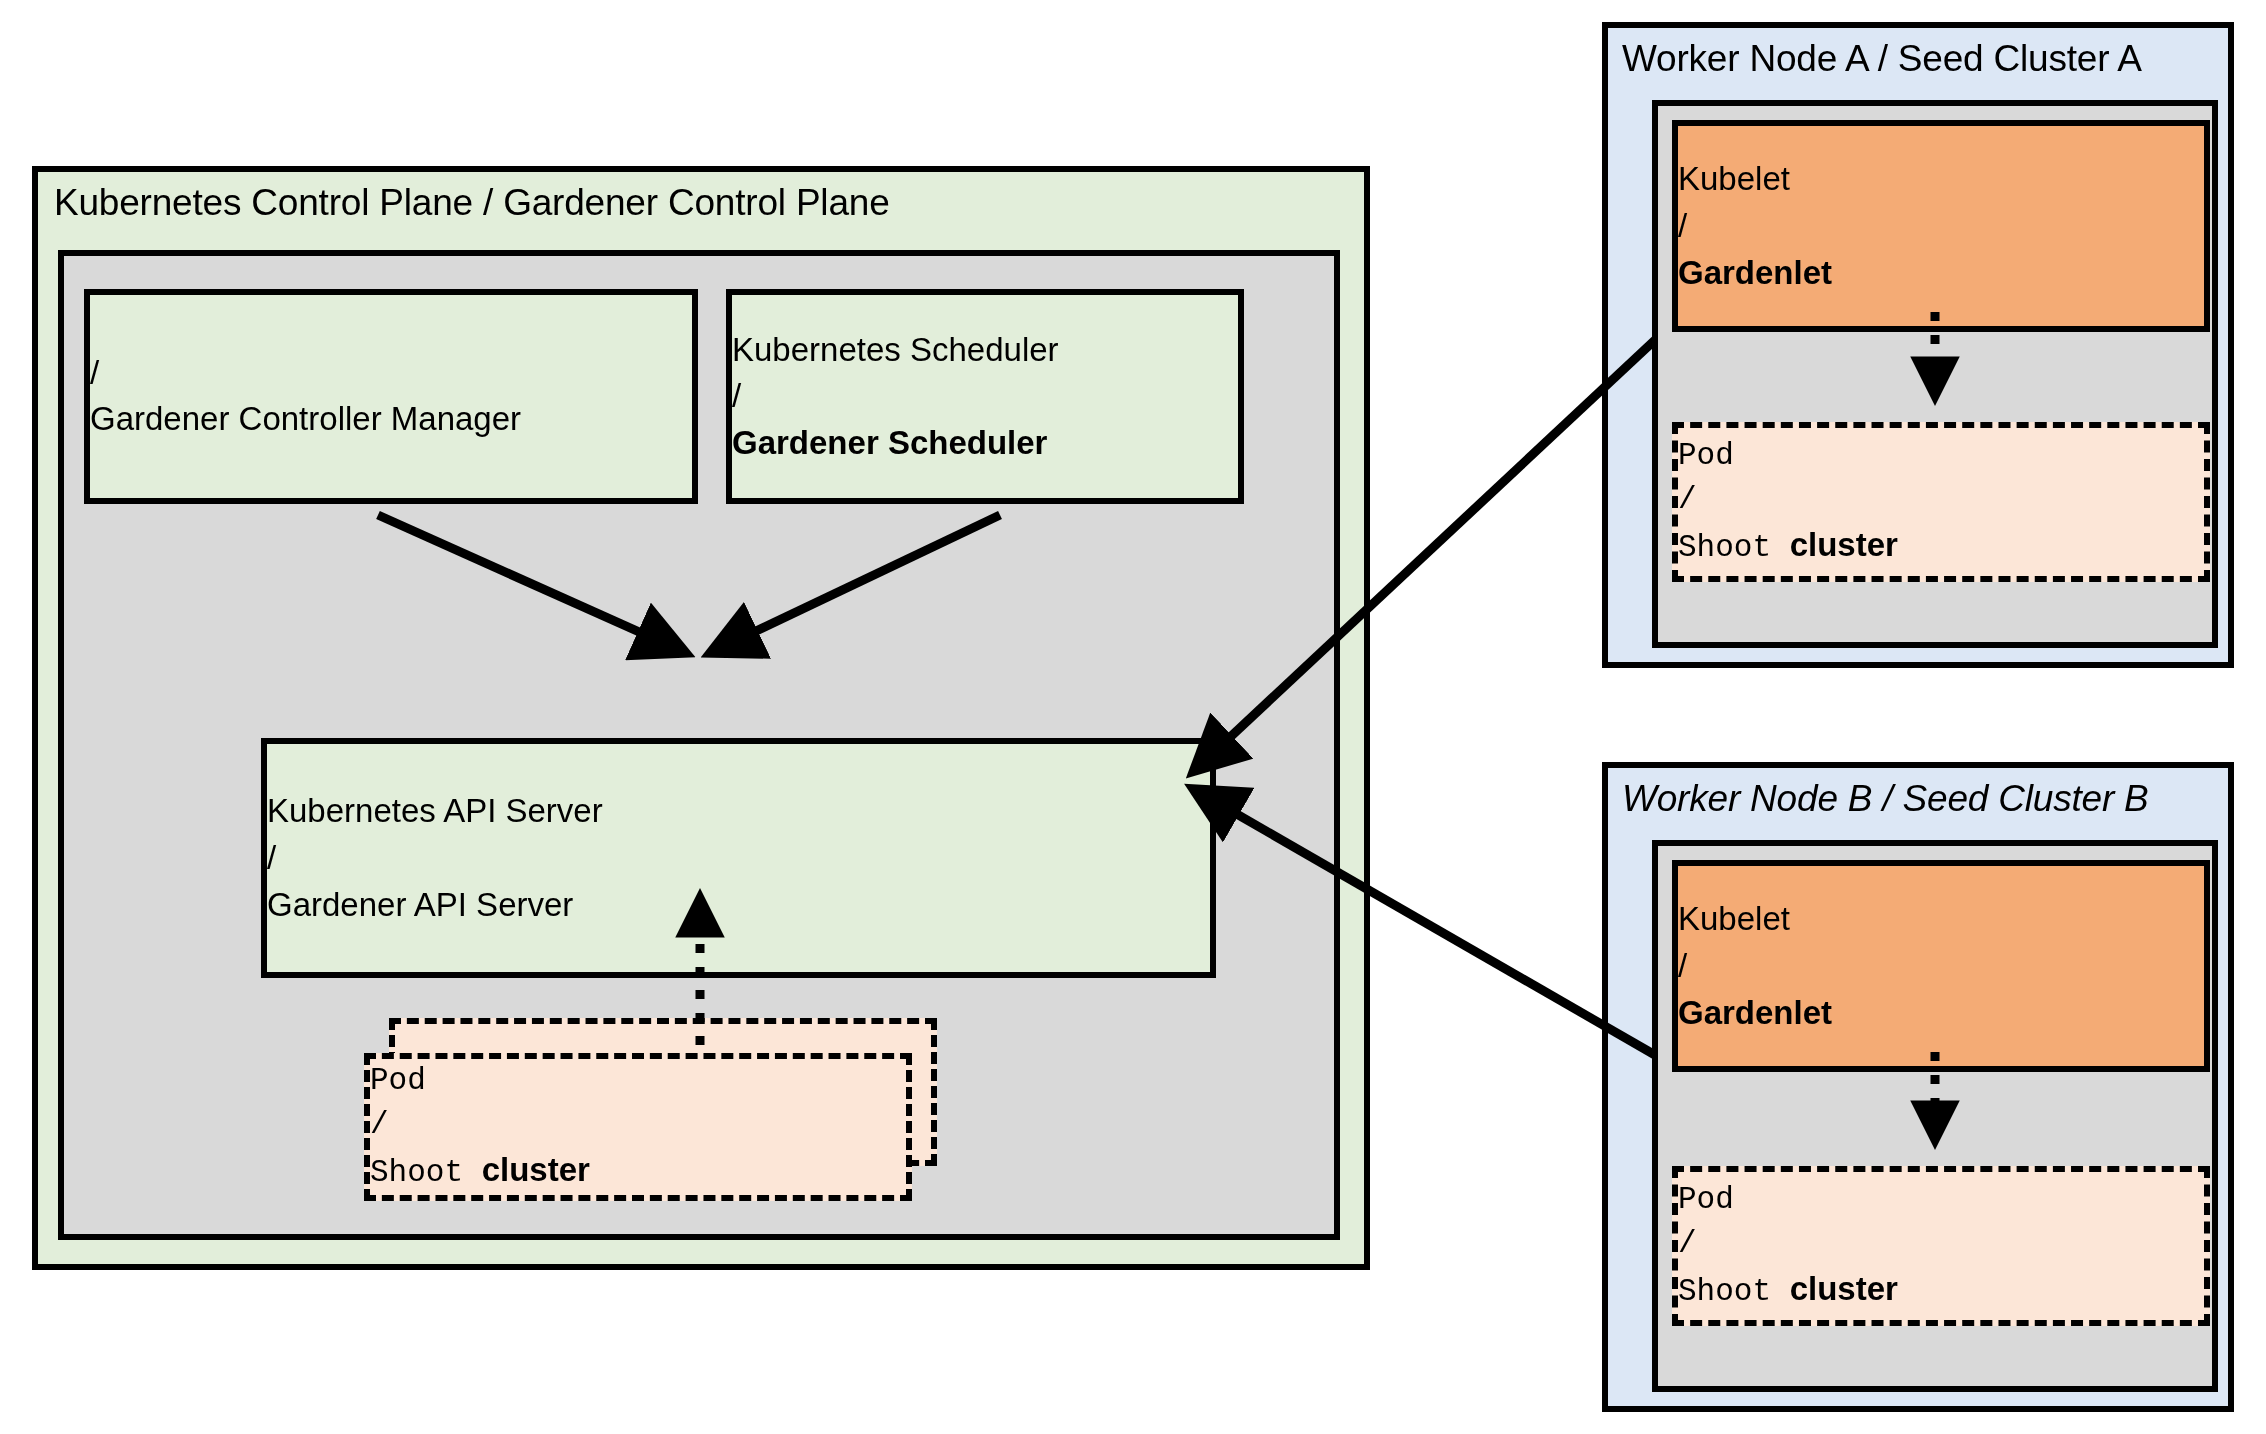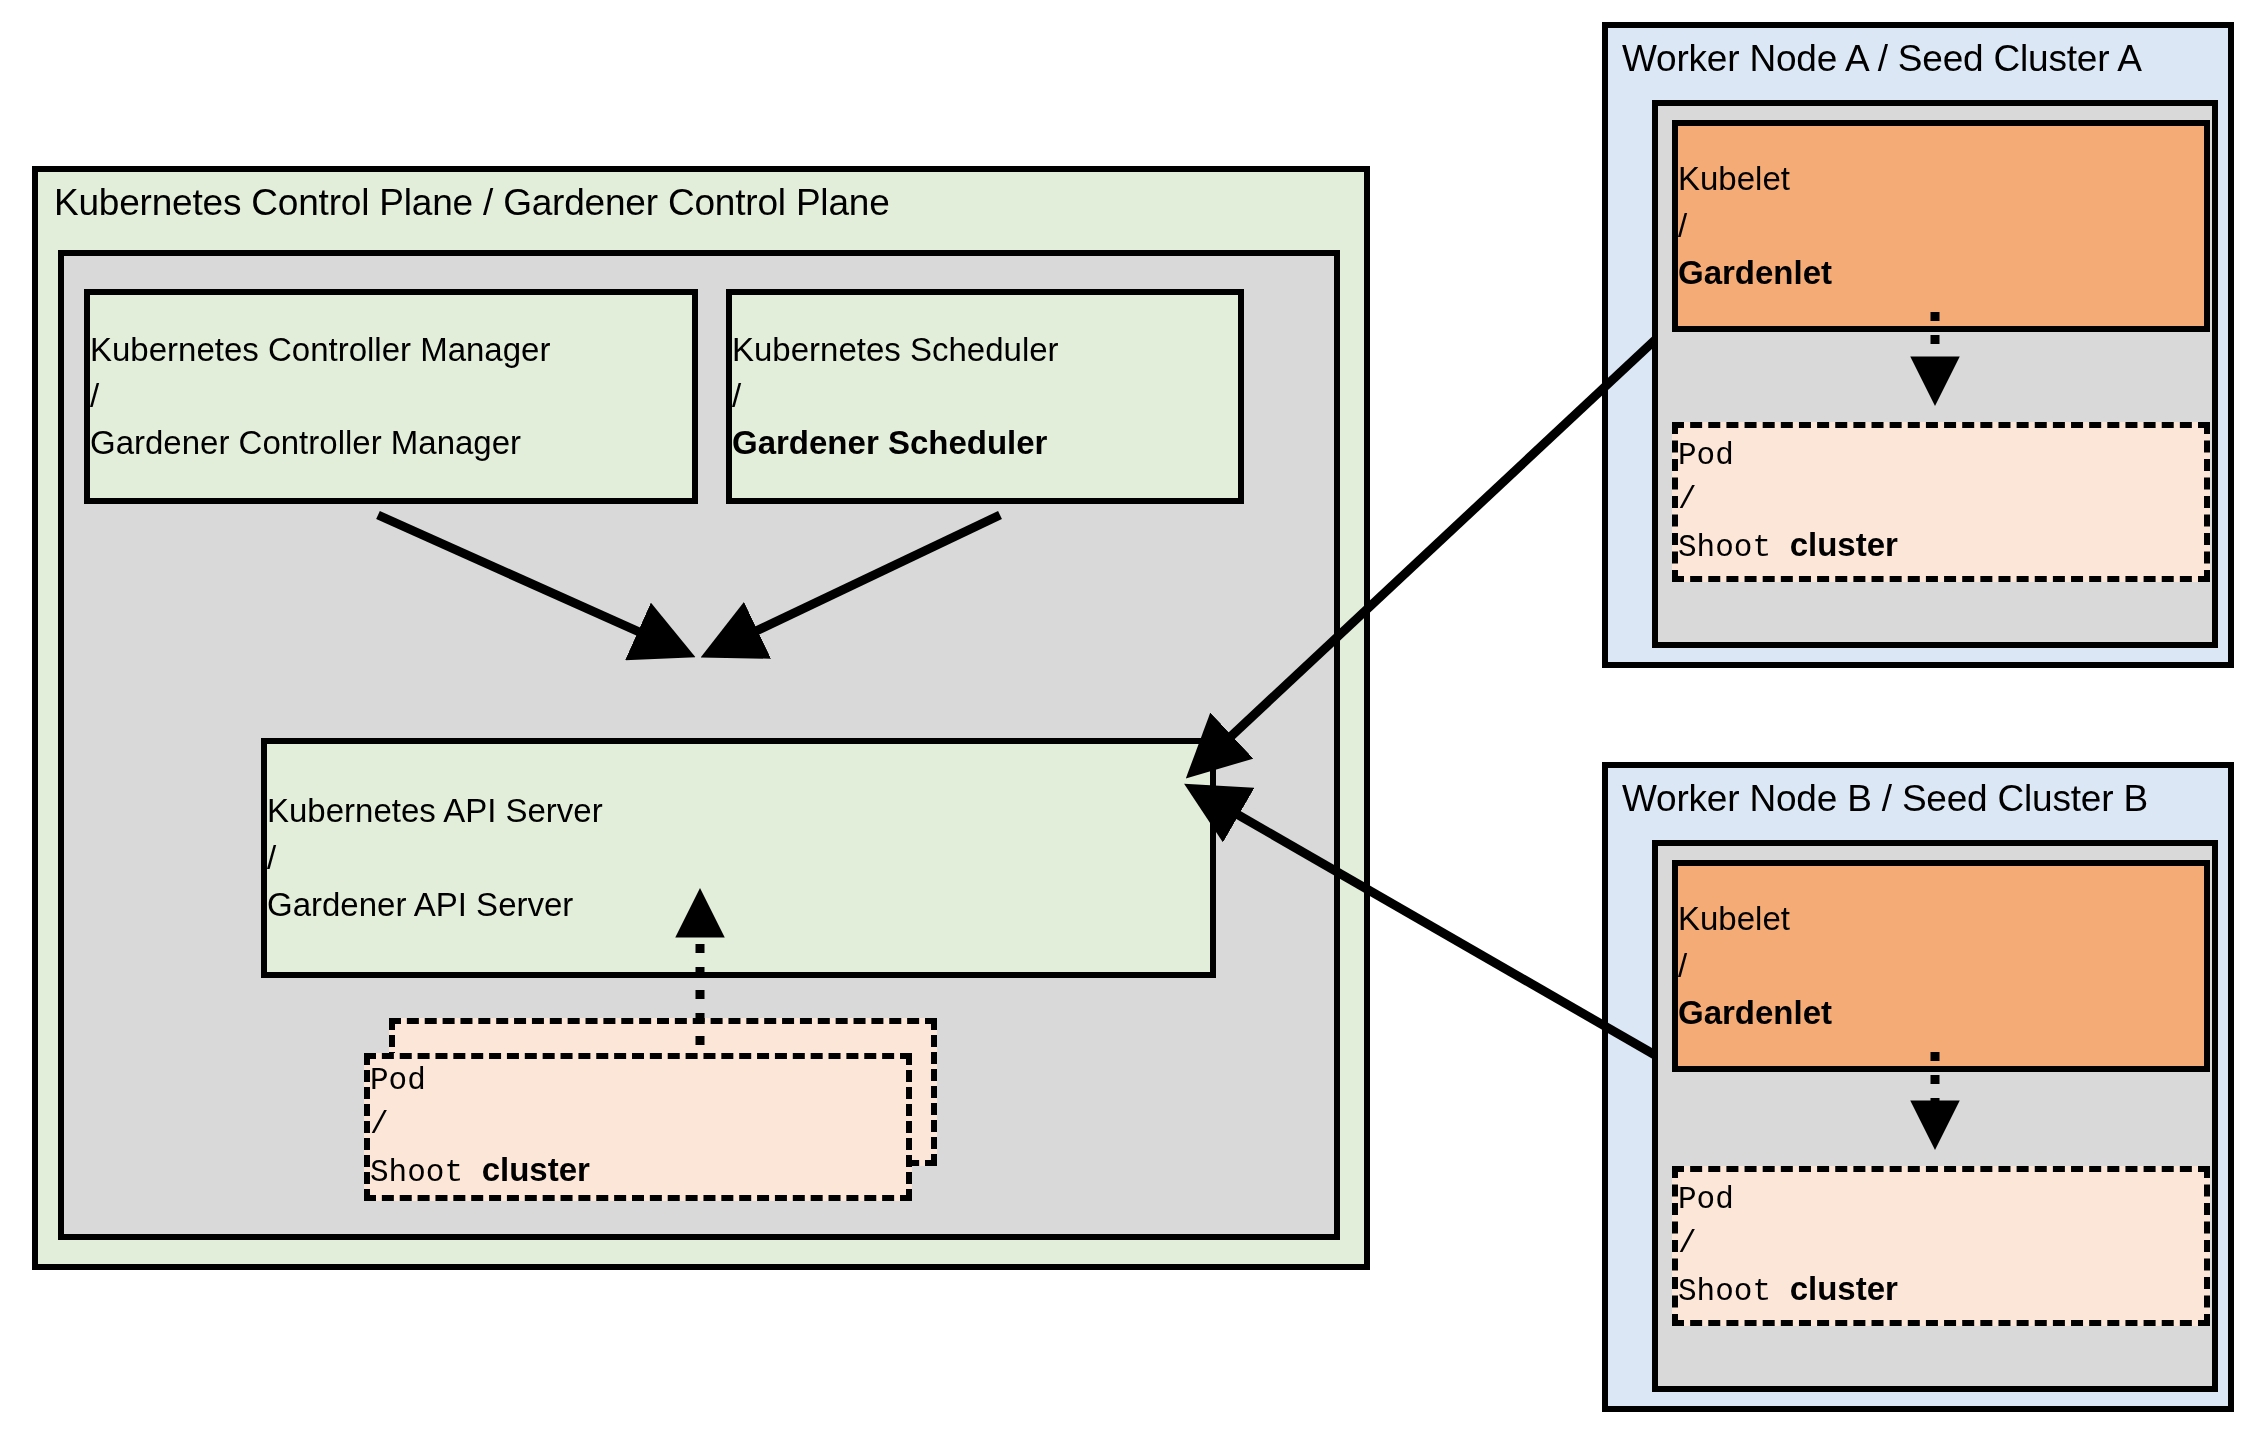--- a/index.html
+++ b/index.html
@@ -91,21 +91,20 @@
 <div class="stage">
 
   <div class="abs outer-green" style="left:32px; top:166px; width:1338px; height:1104px;">
 
     <div class="group-title" style="left:16px; top:12px;">Kubernetes Control Plane / Gardener Control Plane</div>
 
     <div class="abs inner-gray" style="left:20px; top:78px; width:1282px; height:990px;">
 
       <div class="abs node-green" style="left:20px; top:33px; width:614px; height:215px;">
         <div class="box-text">
-          <span>Kubernetes Controller Manager</span>
           <span class="sep">/</span>
           <span class="sep">Gardener Controller Manager</span>
         </div>
       </div>
 
       <div class="abs node-green" style="left:662px; top:33px; width:518px; height:215px;">
         <div class="box-text">
           <span>Kubernetes Scheduler</span>
           <span class="sep">/</span>
           <span class="sep bold">Gardener Scheduler</span>
@@ -153,21 +152,21 @@
           <span class="sep">/</span>
           <span class="sep"><span>Shoot </span><span class="bold" style="font-family:'Liberation Sans',sans-serif; font-size:33px;">cluster</span></span>
         </div>
       </div>
 
     </div>
   </div>
 
   <div class="abs outer-blue" style="left:1602px; top:762px; width:632px; height:650px;">
 
-    <div class="group-title" style="left:14px; top:12px;">Worker Node B / Seed Cluster B</div>
+    <div class="group-title" style="left:14px; top:12px;font-style:italic;">Worker Node B / Seed Cluster B</div>
 
     <div class="abs inner-gray" style="left:44px; top:72px; width:566px; height:552px;">
 
       <div class="abs node-orange" style="left:14px; top:14px; width:538px; height:212px;">
         <div class="box-text">
           <span>Kubelet</span>
           <span class="sep">/</span>
           <span class="sep bold">Gardenlet</span>
         </div>
       </div>

